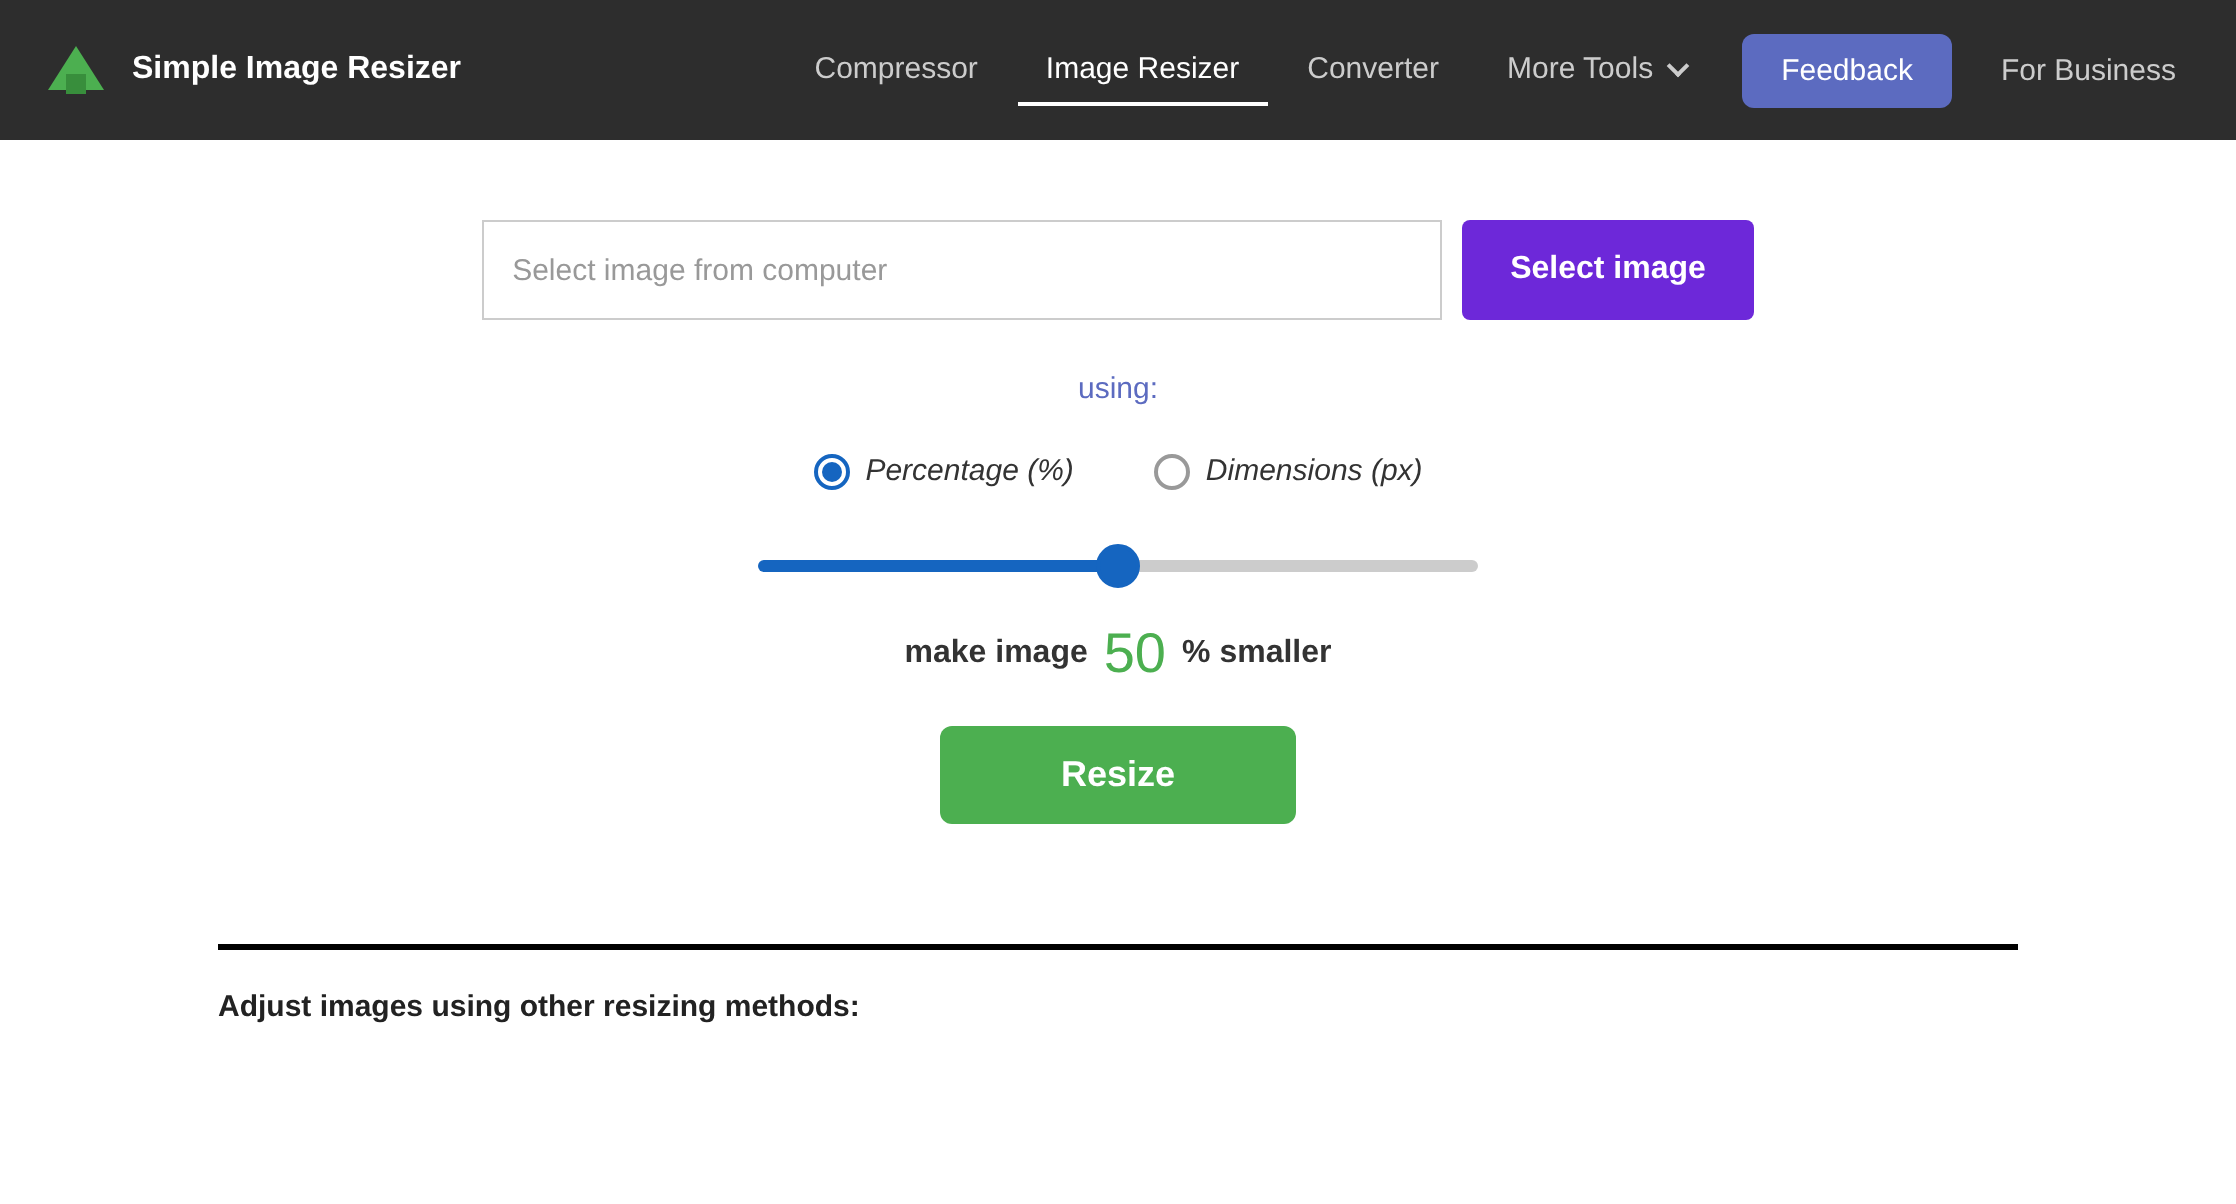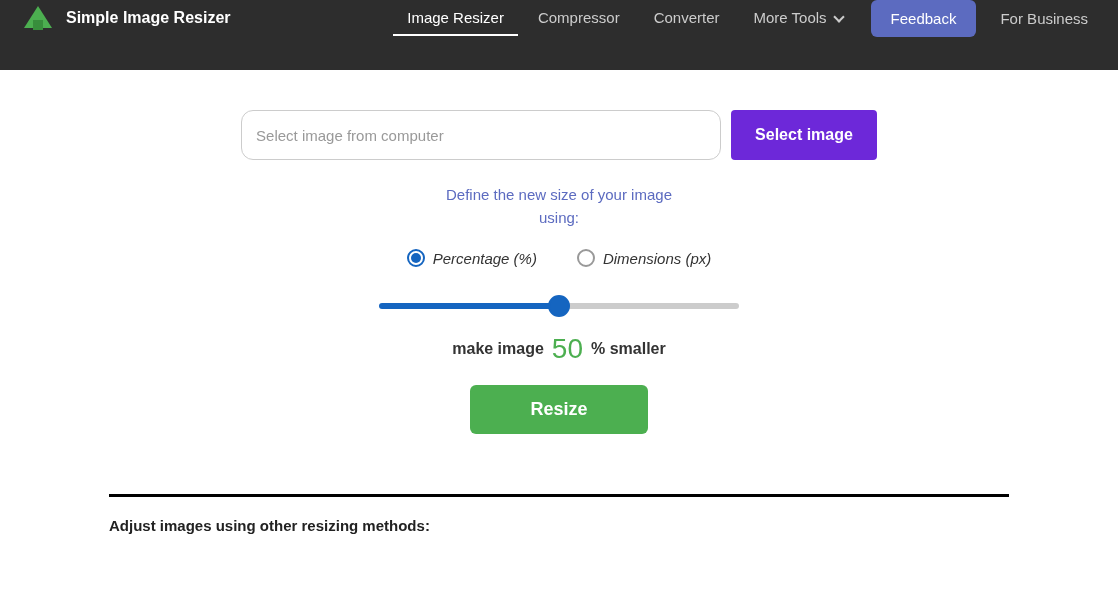--- a/index.html
+++ b/index.html
@@ -3,21 +3,21 @@
   <meta charset="utf-8">
   <style>
     * { margin: 0; padding: 0; box-sizing: border-box; }
     body { font-family: Arial, sans-serif; background: #fff; }
 
     
     .header {
       background: #2d2d2d;
       height: 70px;
       display: flex;
-      align-items: flex-start;
+      align-items: center;
       padding: 0 20px;
     }
     .logo-area {
       display: flex;
       align-items: center;
       gap: 10px;
       margin-right: auto;
     }
     .logo-icon {
       width: 36px;
@@ -81,21 +81,21 @@
     .file-input-row {
       display: flex;
       align-items: center;
       gap: 10px;
       margin-bottom: 24px;
     }
     .file-input-box {
       width: 480px;
       height: 50px;
       border: 1px solid #ccc;
-      border-radius: 12px;
+      border-radius: 0;
       padding: 0 14px;
       font-size: 15px;
       color: #999;
       display: flex;
       align-items: center;
       background: #fff;
     }
     .select-image-btn {
       background: #6d28d9;
       color: #fff;
@@ -252,41 +252,40 @@
   <div class="logo-area">
 
     <svg class="logo-icon" viewBox="0 0 36 36">
       <polygon points="4,28 18,6 32,28" fill="#4caf50"></polygon>
       <rect x="13" y="20" width="10" height="10" fill="#388e3c"></rect>
     </svg>
     <span class="logo-text">Simple Image Resizer</span>
   </div>
 
   <nav class="nav">
+    <a class="nav-item">Compressor</a>
     <a class="nav-item active">Image Resizer</a>
-    <a class="nav-item">Compressor</a>
     <a class="nav-item">Converter</a>
     <a class="nav-item nav-item-more">
       <span>More Tools</span>
       <span class="chevron"></span>
     </a>
     <button class="feedback-btn">Feedback</button>
     <span class="for-business">For Business</span>
   </nav>
 </header>
 
 <main class="main">
 
   <div class="file-input-row">
     <div class="file-input-box">Select image from computer</div>
     <button class="select-image-btn">Select image</button>
   </div>
 
   <div class="define-text">
-    <div>Define the new size of your image</div>
     <div>using:</div>
   </div>
 
   <div class="radio-row">
     <label class="radio-option">
       <div class="radio-circle checked"></div>
       <span>Percentage (%)</span>
     </label>
     <label class="radio-option">
       <div class="radio-circle unchecked"></div>

